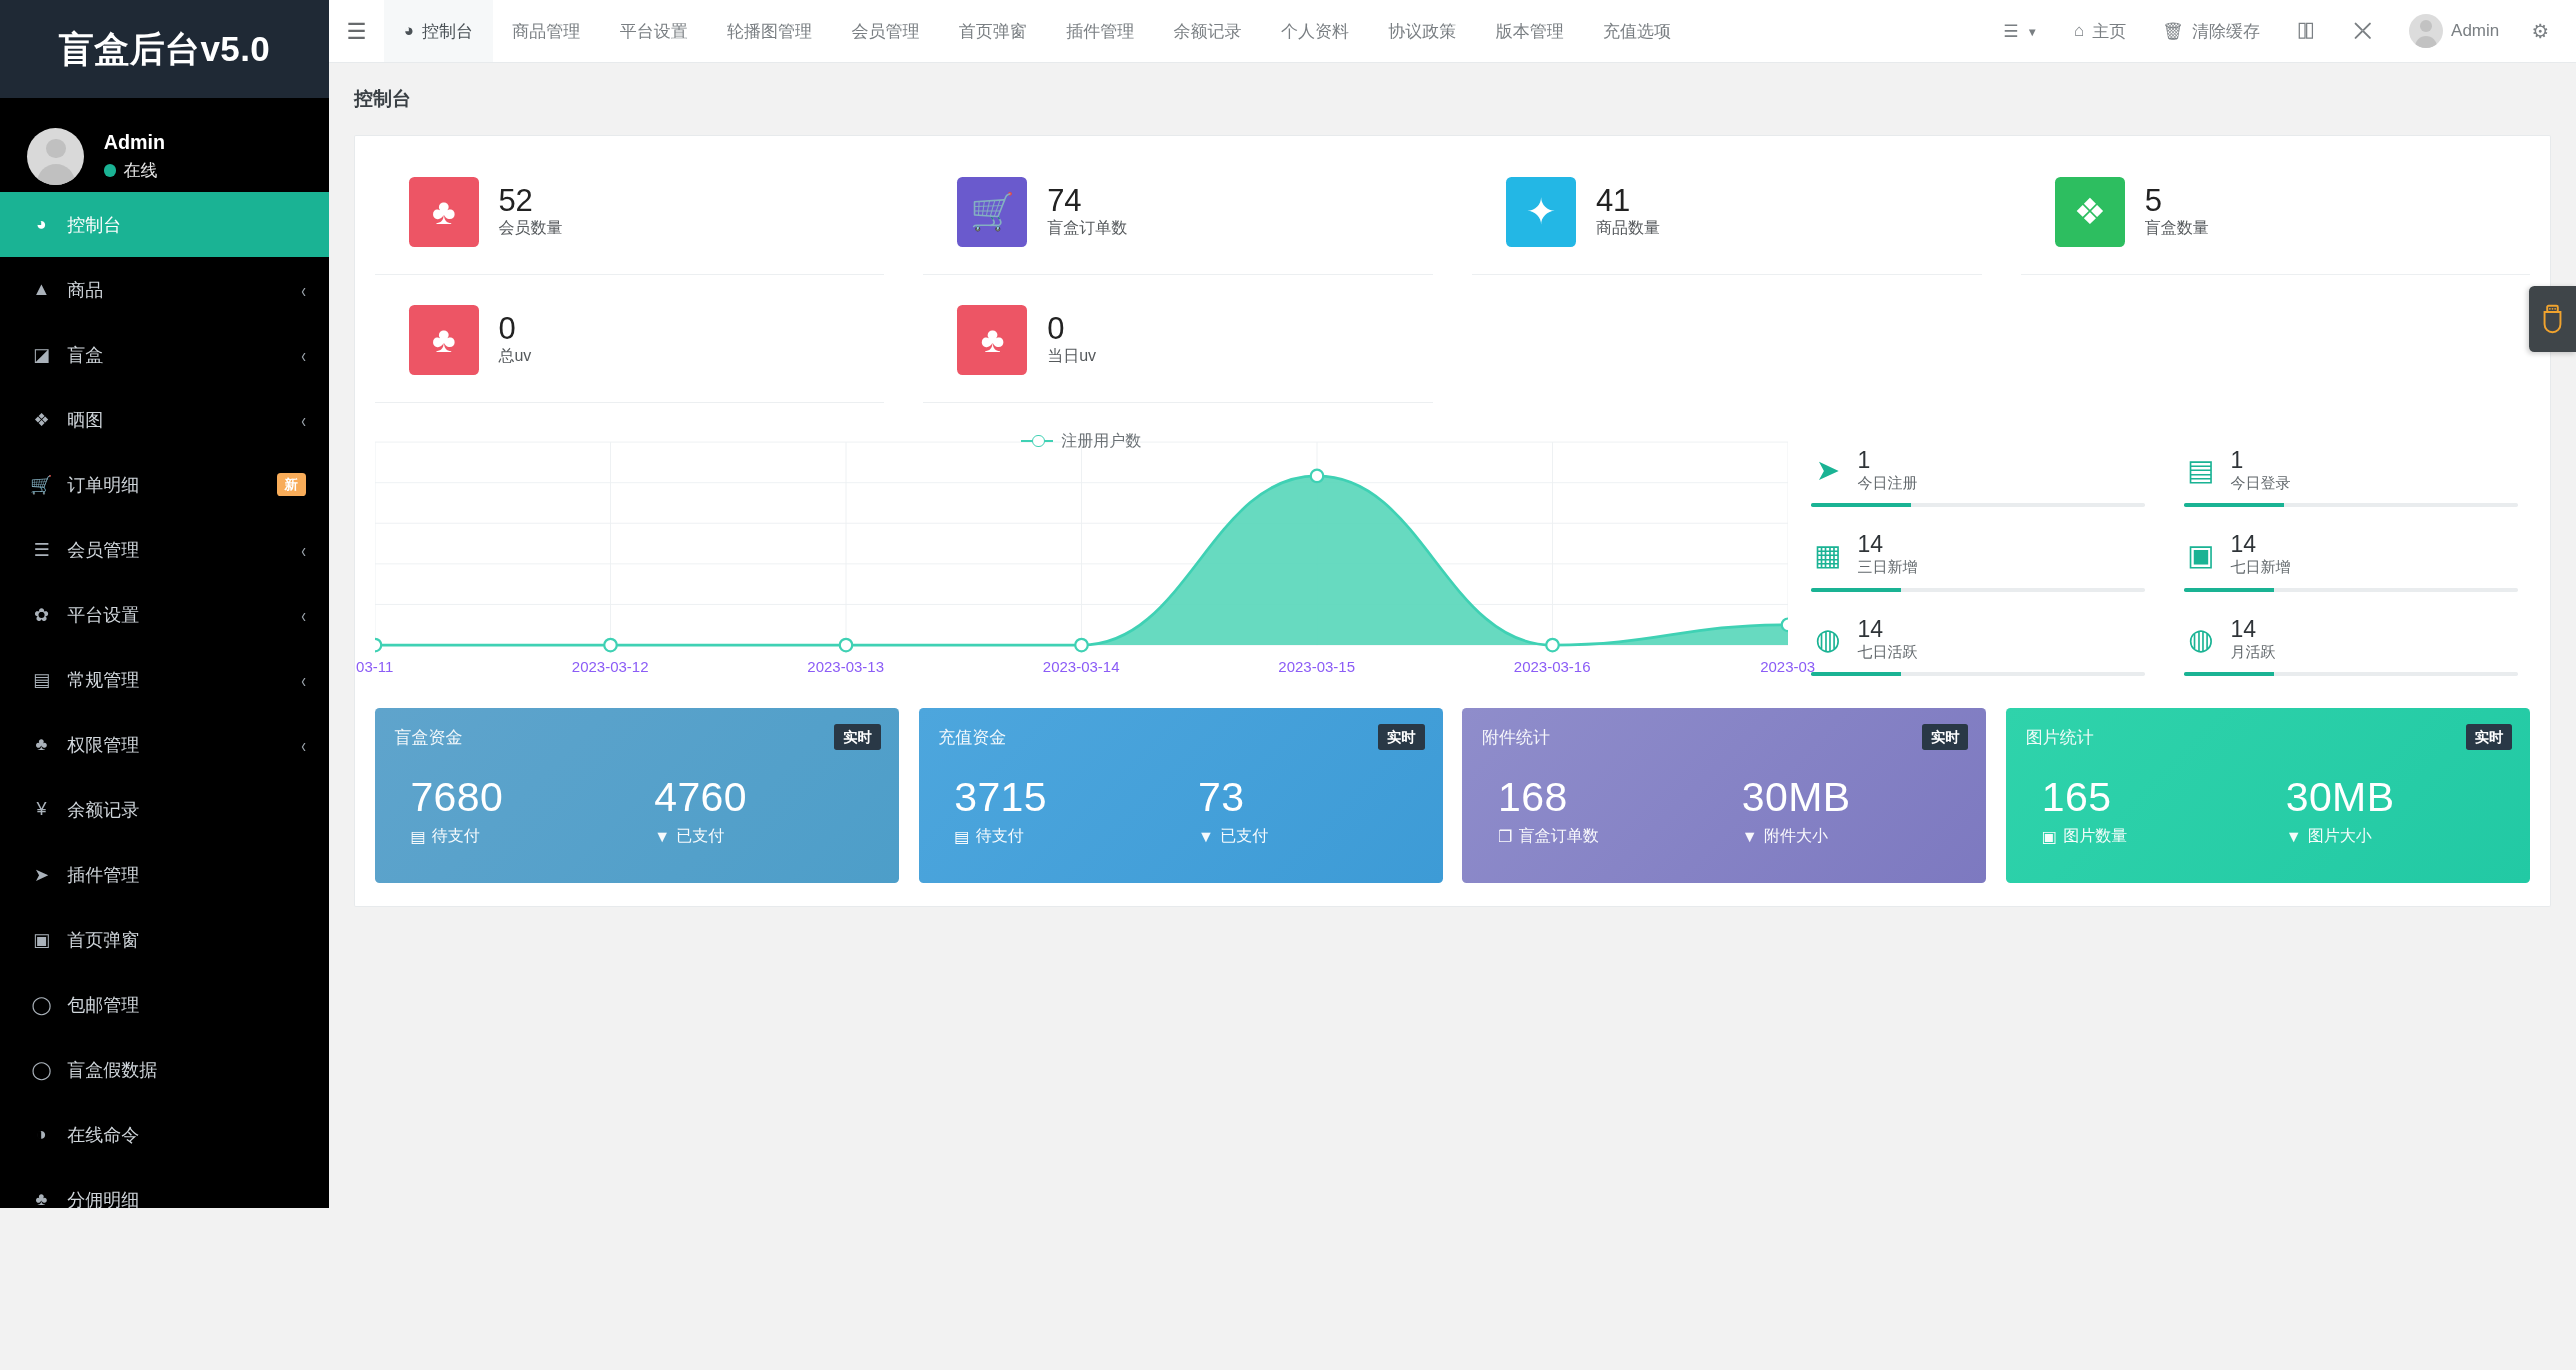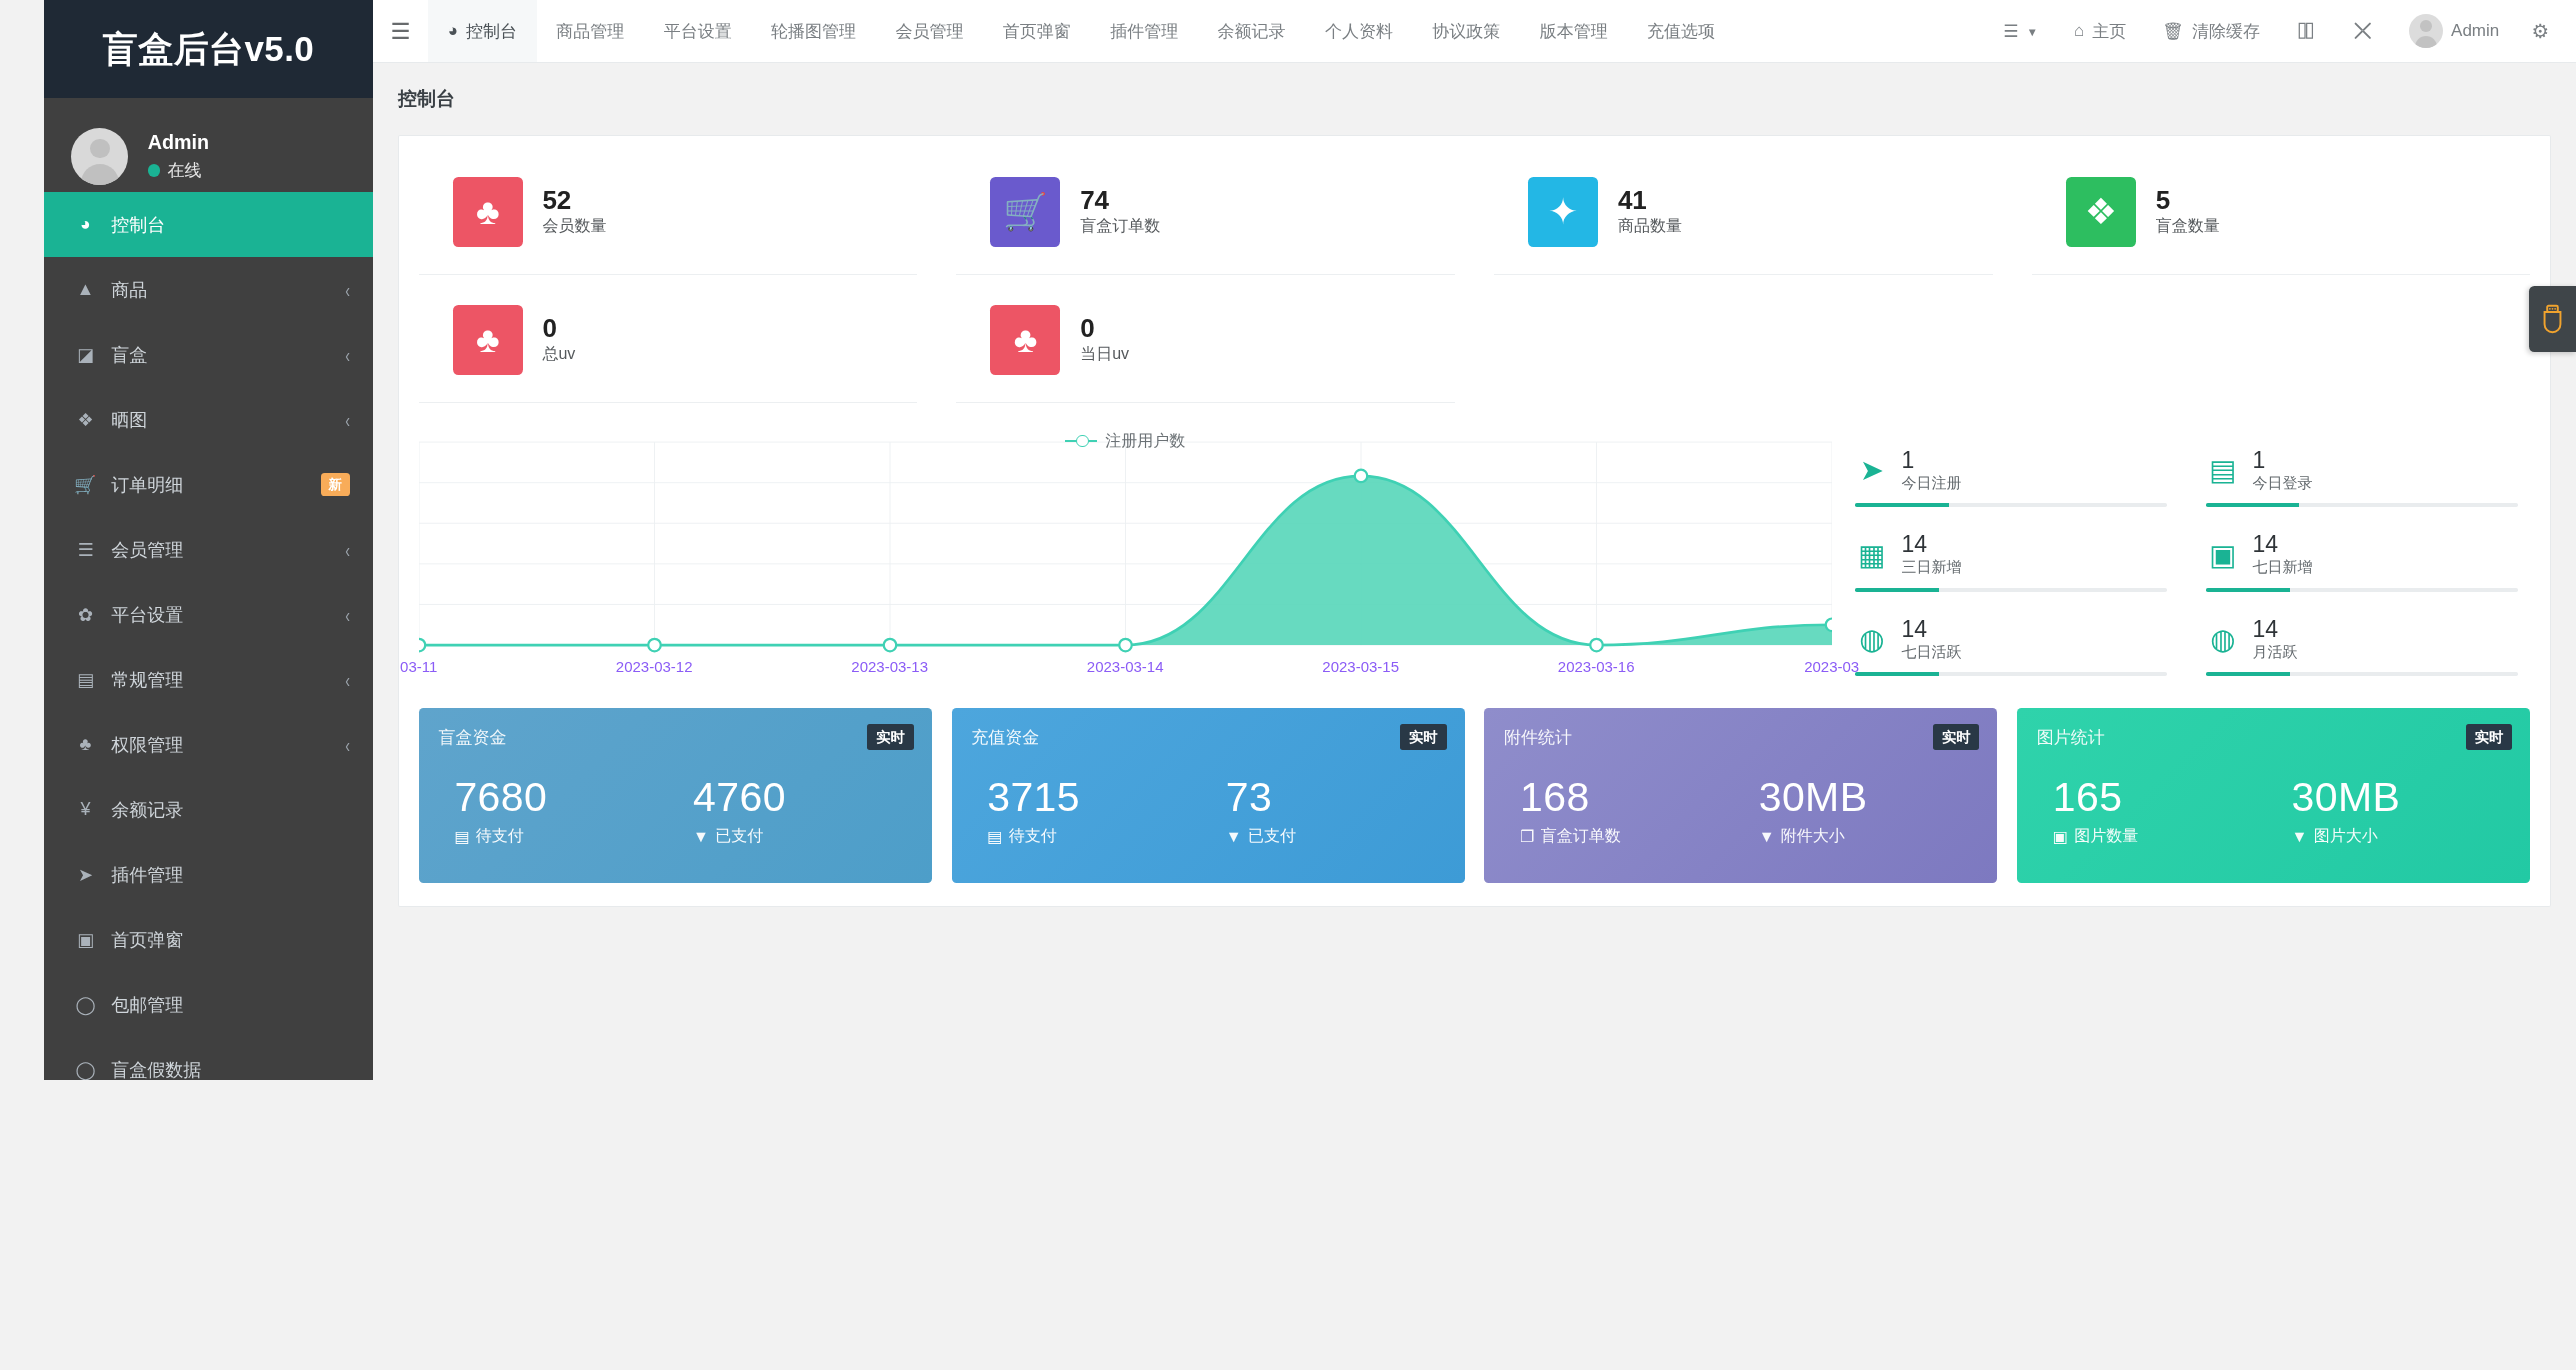--- a/index.html
+++ b/index.html
@@ -6,23 +6,23 @@
   * { box-sizing: border-box; margin: 0; padding: 0; }
   html, body {
     width: 2576px; height: 1370px;
     font-family: "Liberation Sans", "DejaVu Sans", sans-serif;
     background: #f2f2f2; overflow: hidden;
   }
   body { display: flex; }
 
   
   #sidebar {
-    width: 329px; height: 1080px;
-    background: #404040; flex: 0 0 329px;
-    position: relative; overflow: hidden; margin-left: 44px;
+    width: 329px; height: 1208px;
+    background: #000000; flex: 0 0 329px;
+    position: relative; overflow: hidden;
   }
   .logo {
     height: 98px; display: flex; align-items: center; justify-content: center;
     background: #1f2935;
   }
   .logo-text { color: #ffffff; font-size: 35px; font-weight: 600; letter-spacing: 0.4px; }
 
   .user-box { padding: 30px 27px 7.2px 27px; display: flex; align-items: center; gap: 19.7px; }
   .avatar {
     width: 57px; height: 57px; border-radius: 50%;
@@ -123,21 +123,21 @@
     flex: 1; display: flex; align-items: center; gap: 19.7px;
     padding: 30px 0 27px 34px; border-bottom: 0.9px solid #eceff1;
     margin: 0 19.7px;
   }
   .stat-ico {
     width: 70px; height: 70px; border-radius: 5.4px;
     display: flex; align-items: center; justify-content: center;
     color: #fff; font-size: 36px; flex: 0 0 70px;
   }
   .stat-txt { display: flex; flex-direction: column; gap: 2.7px; }
-  .stat-num { font-size: 26px; font-weight: bold; color: #222; line-height: 1; }
+  .stat-num { font-size: 31px; font-weight: normal; color: #222; line-height: 1; }
   .stat-lab { font-size: 16px; color: #55595c; }
 
   
   .chart-area { display: flex; padding: 23px 19.7px 0 19.7px; gap: 9px; }
   .chart-box { flex: 0 0 1413px; height: 259px; position: relative; }
   .chart-legend {
     position: absolute; top: 4.5px; left: 50%; transform: translateX(-50%);
     display: flex; align-items: center; gap: 8px;
     font-size: 16px; color: #6b7175; z-index: 3;
   }

